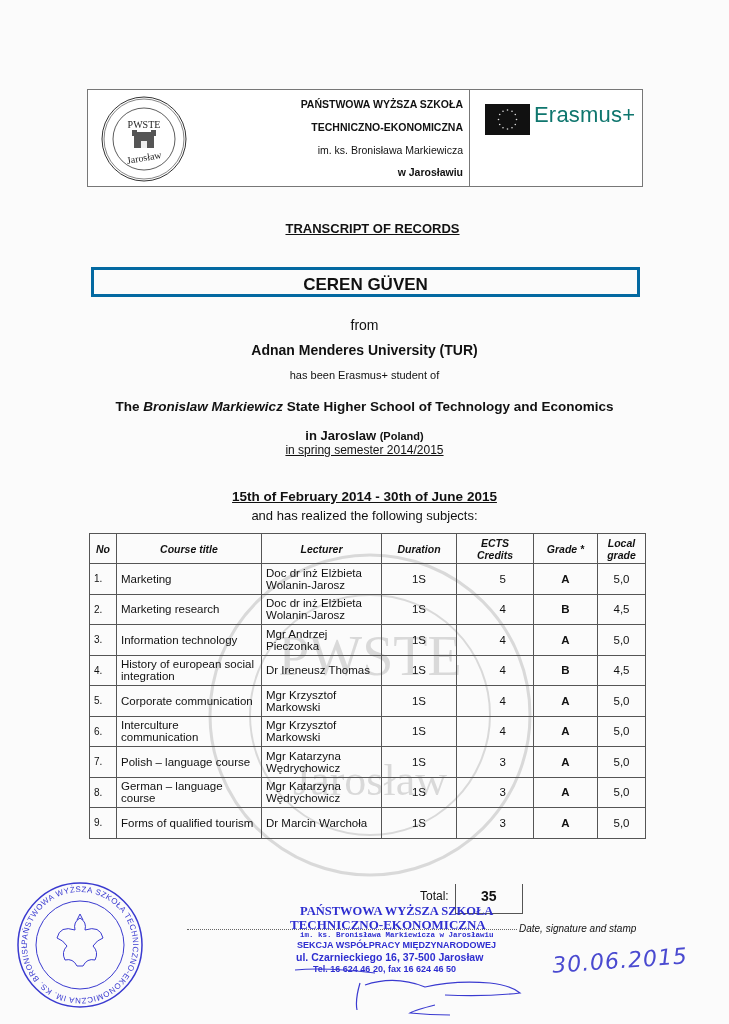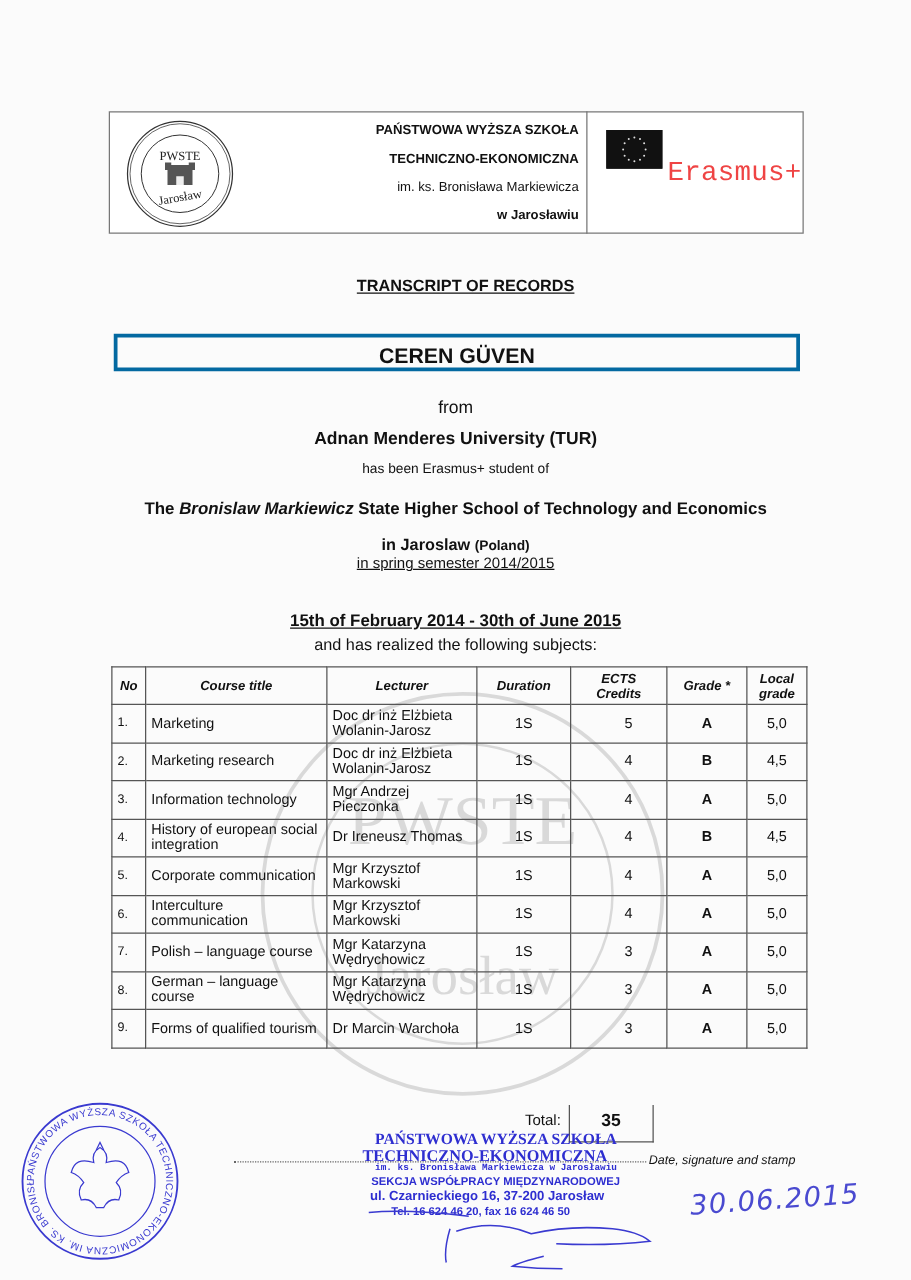--- a/index.html
+++ b/index.html
@@ -9,21 +9,21 @@
   
   #header-box { left:87px; top:89px; width:556px; height:98px; border:1px solid #777; box-sizing:border-box; background:#fff; }
   #header-divider { left:469px; top:89px; width:1px; height:98px; background:#777; }
   #pwste-seal { left:100px; top:95px; width:88px; height:88px; }
   .school-line { position:absolute; right:270px; text-align:right; font-size:10.5px; white-space:nowrap; }
   #school-l1 { top:98px; font-weight:bold; right:266px; }
   #school-l2 { top:121px; font-weight:bold; right:266px; }
   #school-l3 { top:144px; right:266px; }
   #school-l4 { top:166px; font-weight:bold; right:266px; }
   #eu-flag { left:485px; top:104px; width:45px; height:31px; background:#111; }
-  #erasmus-text { left:534px; top:126px; font-size:22px; font-family:Liberation Mono, monospace; color:#ef4444; letter-spacing:0.2px; }
+  #erasmus-text { left:534px; top:102px; font-size:22px; font-family:Liberation Sans, sans-serif; color:#0f766e; letter-spacing:0.2px; }
 
   #doc-title { left:0; width:729px; top:221px; text-align:center; font-weight:bold; font-size:13px; }
   #doc-title span { text-decoration:underline;margin-left:16px; }
   #name-box { left:91px; top:267px; width:549px; height:30px; border:3px solid #0369a1; box-sizing:border-box; text-align:center; font-weight:bold; font-size:17px; line-height:30px; }
   .center-line { position:absolute; left:0; width:729px; text-align:center; }
   #from-label { top:317px; font-size:14px; }
   #home-university { top:342px; font-size:14px; font-weight:bold; }
   #erasmus-label { top:369px; font-size:11px; }
   #host-l1 { top:399px; font-size:13.5px; font-weight:bold; }
   #host-l2 { top:428px; font-size:13px; font-weight:bold; }
@@ -236,21 +236,21 @@
 <div id="total-value" class="abs">35</div>
 
 <div id="sig-dots" class="abs"></div>
 <div id="sig-label" class="abs">Date, signature and stamp</div>
 <div id="handwritten-date" class="abs">30.06.2015</div>
 
 <div id="stamp-l1" class="stamp">PAŃSTWOWA WYŻSZA SZKOŁA</div>
 <div id="stamp-l2" class="stamp">TECHNICZNO-EKONOMICZNA</div>
 <div id="stamp-l3" class="stamp">im. ks. Bronisława Markiewicza w Jarosławiu</div>
 <div id="stamp-l4" class="stamp">SEKCJA WSPÓŁPRACY MIĘDZYNARODOWEJ</div>
-<div id="stamp-l5" class="stamp">ul. Czarnieckiego 16,  37-200 Jarosław</div>
+<div id="stamp-l5" class="stamp">ul. Czarnieckiego 16,  37-500 Jarosław</div>
 <div id="stamp-l6" class="stamp">Tel. 16 624 46 20, fax 16 624 46 50</div>
 
 <svg id="signature" class="abs" viewBox="0 0 240 55">
   <path d="M 10 5 Q 40 2 90 8" stroke="#3a3ad0" fill="none" stroke-width="1.2"></path>
   <path d="M 75 18 Q 70 35 72 45 M 80 20 Q 110 10 140 22 Q 170 15 205 18 Q 225 20 235 28 Q 200 32 160 30" stroke="#3a3ad0" fill="none" stroke-width="1.2"></path>
   <path d="M 150 40 Q 130 45 125 48 Q 145 50 165 50" stroke="#3a3ad0" fill="none" stroke-width="1.2"></path>
 </svg>
 
 <svg id="round-stamp" class="abs" viewBox="0 0 130 130">
   <circle cx="65" cy="65" r="62" fill="none" stroke="#3a3ad0" stroke-width="1.5"></circle>

